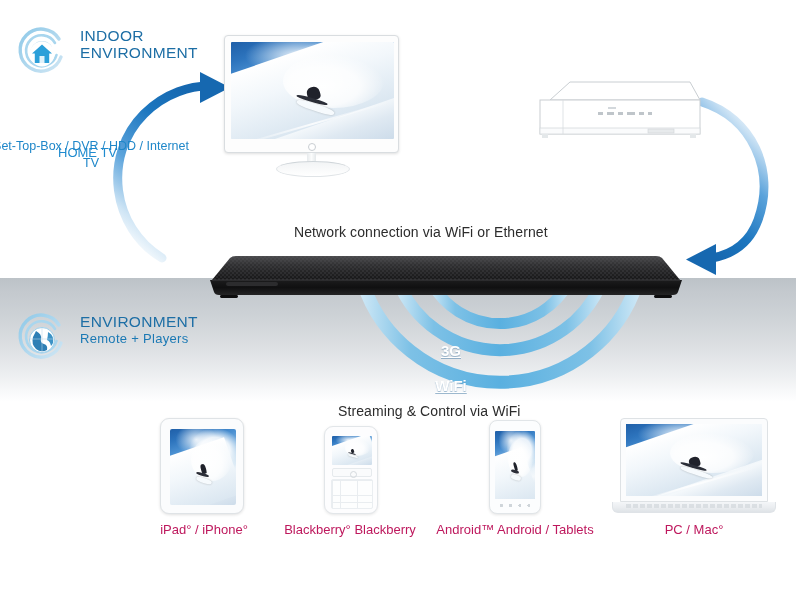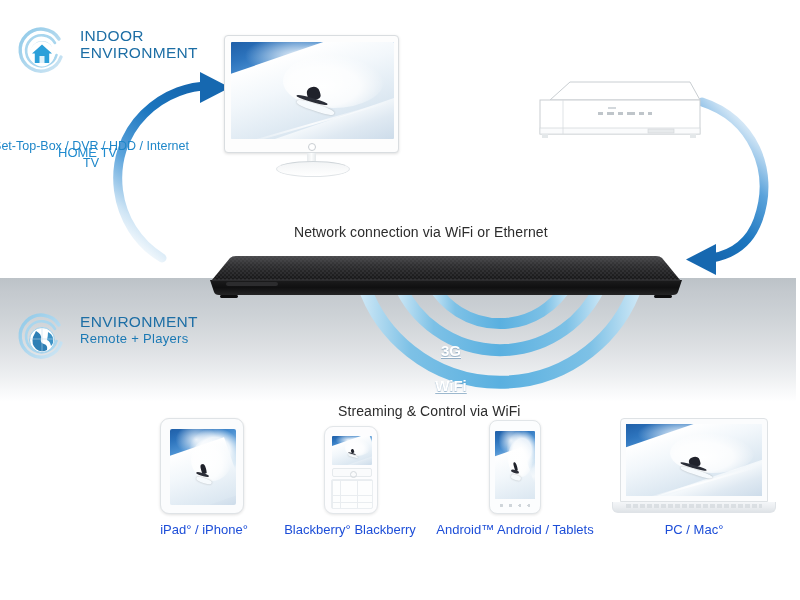--- a/index.html
+++ b/index.html
@@ -178,21 +178,21 @@
   #heading-stream  { left: 338px; top: 403px; }
 
   
   #device-row {
     position: absolute; left: 0; top: 418px; width: 800px; height: 130px;
   }
   .device-item { position: absolute; top: 0; }
   .device-caption {
     position: absolute; left: 50%; transform: translateX(-50%);
     top: 104px; white-space: nowrap;
-    color: #1d4ed8; font-size: 13px;
+    color: #be185d; font-size: 13px;
   }
 
   
   #dev-ipad { left: 160px; width: 88px; }
   .ipad-body {
     position: absolute; left: 0; top: 0; width: 84px; height: 96px;
     background: #fbfcfd; border: 1px solid #dfe3e6; border-radius: 9px;
     box-shadow: 0 1px 3px rgba(0,0,0,.12); box-sizing: border-box;
   }
   .ipad-screen {

